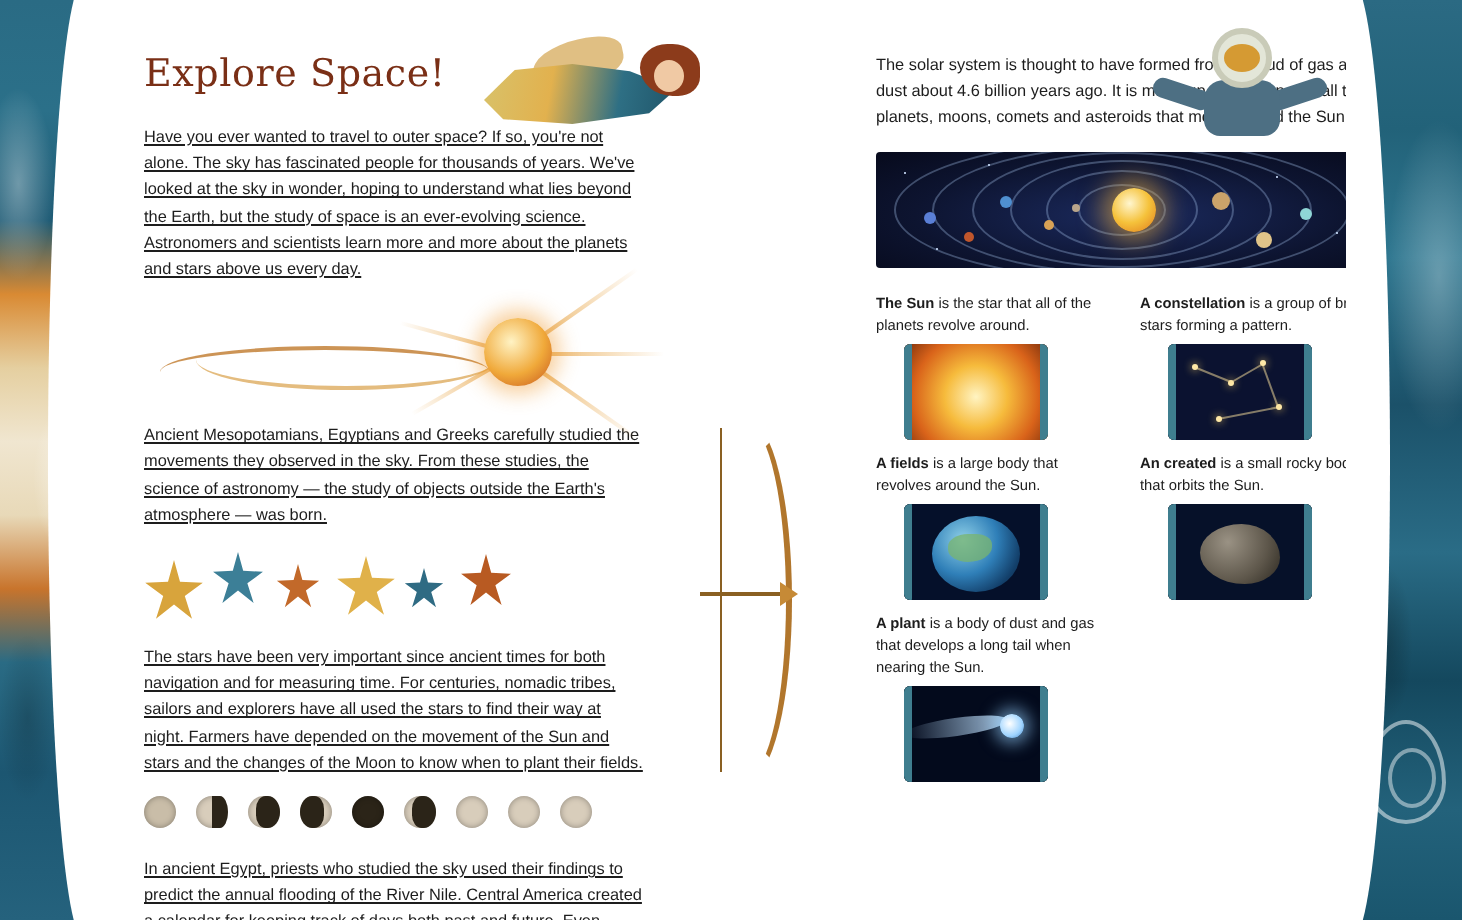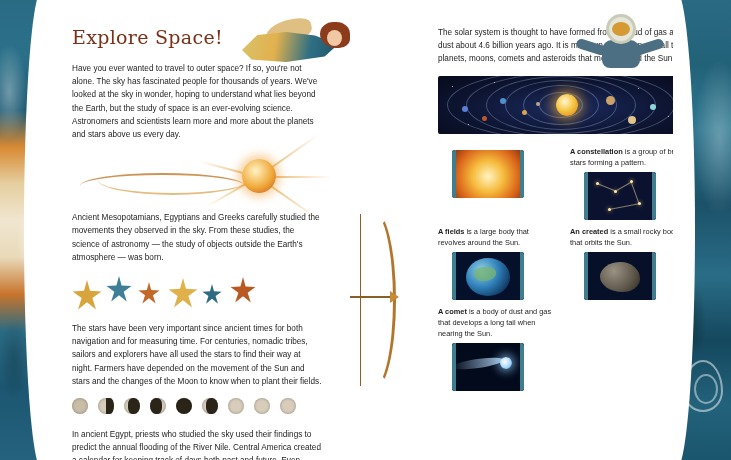--- a/index.html
+++ b/index.html
@@ -111,21 +111,21 @@
   }
   .page-right h1 { margin-left: 34px; }
 
   p.body {
     font-size: 8.2px;
     line-height: 13.2px;
     color: #1d1d1d;
     margin: 0 0 10px 0;
     text-align: left;
   }
-  .page-left p.body { margin-left: 26px; width: 250px; }
+  .page-left p.body { margin-left: 26px; width: 250px; text-decoration: underline; }
   .page-right p.intro { margin-left: 34px; width: 246px; }
 
   
   .fairy {
     position: absolute; top: 18px; left: 190px;
     width: 120px; height: 54px;
   }
   .fairy .hair {
     position: absolute; right: 6px; top: 4px;
     width: 30px; height: 26px;
@@ -484,20 +484,23 @@
       <div class="planet" style="left:190px; top:40px; width:8px;  height:8px;  background:#e0c489;"></div>
       <div class="planet" style="left:212px; top:28px; width:6px;  height:6px;  background:#8fd6d6;"></div>
       <div class="planet" style="left:24px;  top:30px; width:6px;  height:6px;  background:#5a7fd6;"></div>
       <div class="sun"></div>
     </div>
 
     <div class="facts">
 
       <div class="fact-row">
         <div class="fact">
+          <div class="caption">
+            <b>The Sun</b><span> is the star that all of the planets revolve around.</span>
+          </div>
           <div class="frame">
               <div class="fill sun-img"></div>
             </div>
         </div>
         <div class="fact">
           <div class="caption">
             <b>A constellation</b><span> is a group of bright stars forming a pattern.</span>
           </div>
           <div class="frame">
             <div class="fill const-img">
@@ -534,21 +537,21 @@
               <div class="fill asteroid-img">
                 <div class="rock"></div>
               </div>
             </div>
         </div>
       </div>
 
       <div class="fact-row">
         <div class="fact">
           <div class="caption">
-            <b>A comet</b><span> is a body of dust and gas that develops a long tail when nearing the Sun.</span>
+            <b>A plant</b><span> is a body of dust and gas that develops a long tail when nearing the Sun.</span>
           </div>
           <div class="frame">
               <div class="fill comet-img">
                 <div class="tail"></div>
                 <div class="head"></div>
               </div>
             </div>
         </div>
       </div>
 

